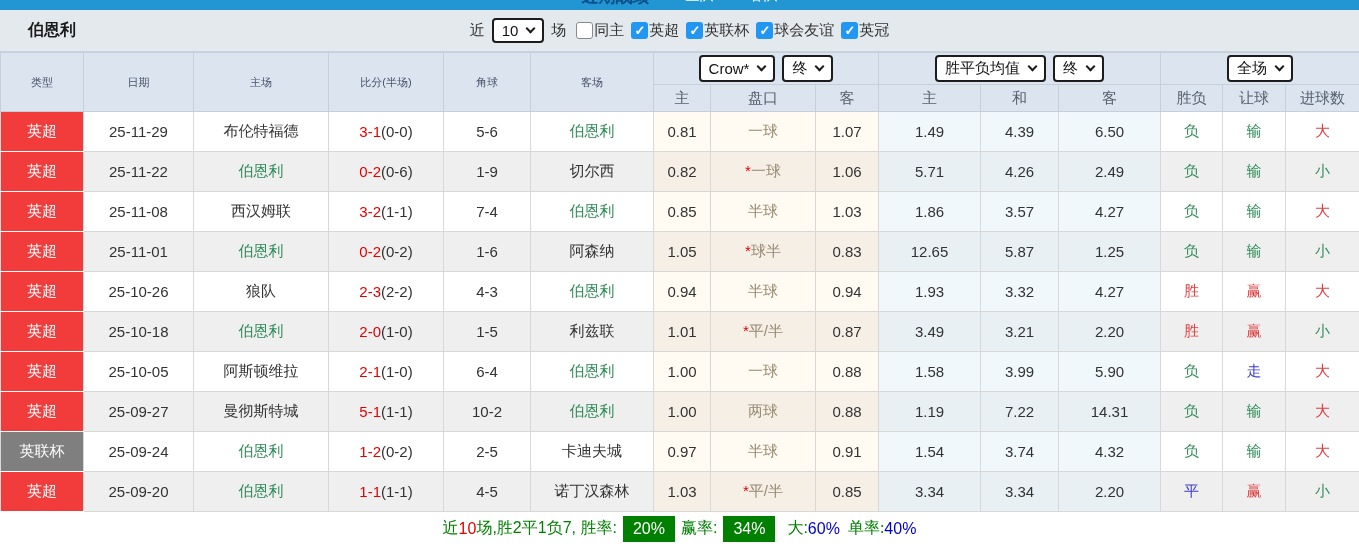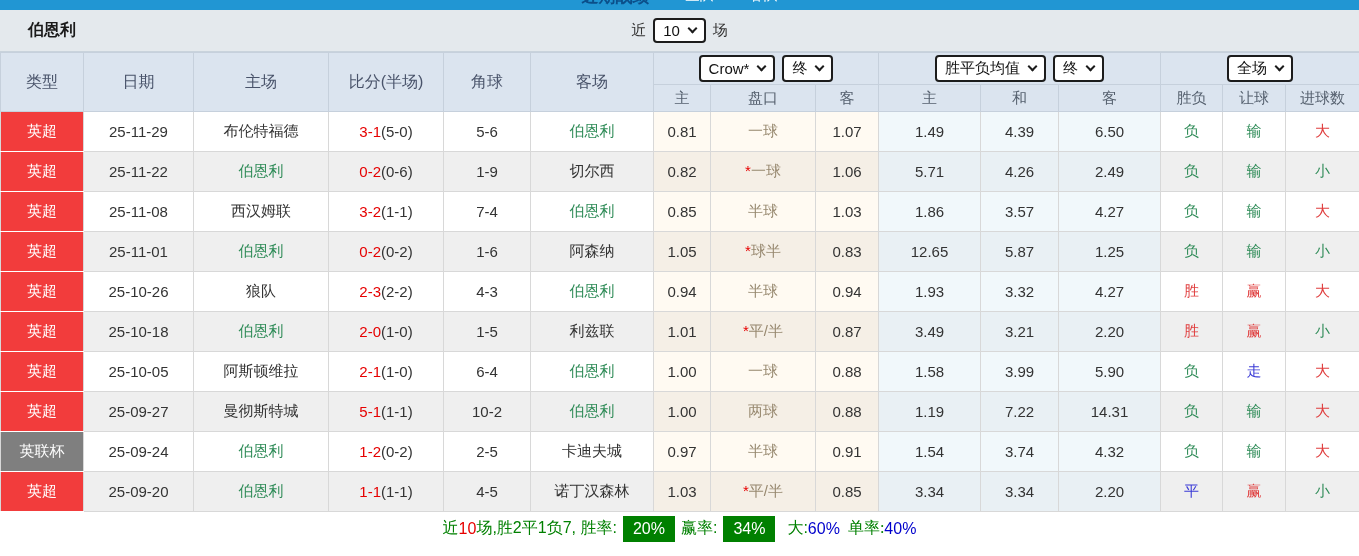--- a/index.html
+++ b/index.html
@@ -29,21 +29,21 @@
   .cb.checked{background:#2196f3;}
   .cb.checked::after{content:"✓";color:#fff;font-size:13px;font-weight:bold;line-height:1;}
   .cb.unchecked{background:#fff;border:1px solid #8a8a8a;}
   .cb-label{margin-left:1px;}
 
   
   table{border-collapse:collapse;width:1359px;table-layout:fixed;}
   th{background:var(--header_bg);font-weight:normal;color:#4a5565;border:1px solid #c6d0dc;}
   .hrow1 th{height:32px;font-size:16px;}
   .hrow2 th{height:27px;font-size:15px;color:#55606e;}
-  th.lefthead{font-size:16px;color:#49536a;}
+  th.lefthead{font-size:11px;color:#49536a;}
   .hd-sel{display:flex;justify-content:center;gap:7px;}
   .hd-sel .selbox{margin:0;}
   td{text-align:center;border:1px solid #d8d8d8;font-size:15px;color:#333;height:40px;padding:0;}
   tbody tr:nth-child(odd) td{background:#fff;}
   tbody tr:nth-child(even) td{background:#efefef;}
   tbody tr:nth-child(odd) td.odds{background:#fffaf2;}
   tbody tr:nth-child(even) td.odds{background:#f5efe6;}
   tbody tr:nth-child(odd) td.avg{background:#f1f8fb;}
   tbody tr:nth-child(even) td.avg{background:#e9f0f4;}
   tbody tr td.lg-red{background:var(--badge_red);color:#fff;border-top-color:#fff;border-bottom-color:#fff;}
@@ -82,20 +82,46 @@
 
   <div class="filter-row">
     <span class="team-name">伯恩利</span>
     <div class="filter-controls">
       <span>近</span>
       <span class="selbox">
         <span>10</span>
         <span class="chev"></span>
       </span>
       <span>场</span>
+      <span style="display:inline-flex;align-items:center;">
+  <span class="check-item">
+    <span class="cb unchecked"></span>
+    <span class="cb-label">同主</span>
+  </span>
+
+  <span class="check-item">
+    <span class="cb checked"></span>
+    <span class="cb-label">英超</span>
+  </span>
+
+  <span class="check-item">
+    <span class="cb checked"></span>
+    <span class="cb-label">英联杯</span>
+  </span>
+
+  <span class="check-item">
+    <span class="cb checked"></span>
+    <span class="cb-label">球会友谊</span>
+  </span>
+
+  <span class="check-item">
+    <span class="cb checked"></span>
+    <span class="cb-label">英冠</span>
+  </span>
+</span>
     </div>
   </div>
 
   <table>
     <colgroup>
       <col style="width:83px">
         <col style="width:110px">
         <col style="width:135px">
       <col style="width:115px">
         <col style="width:87px">
@@ -161,21 +187,21 @@
         <th>胜负</th>
         <th>让球</th>
         <th>进球数</th>
       </tr>
     </thead>
     <tbody>
   <tr>
     <td class="lg-red">英超</td>
     <td>25-11-29</td>
     <td><span class="team-link">布伦特福德</span></td>
-    <td><span class="score-main">3-1</span><span class="score-half">(5-0)</span></td>
+    <td><span class="score-main">3-1</span><span class="score-half">(0-0)</span></td>
     <td>5-6</td>
     <td><span class="team-link team-green">伯恩利</span></td>
     <td class="odds">0.81</td>
     <td class="odds handicap"><span class="star"></span><span>一球</span></td>
     <td class="odds">1.07</td>
     <td class="avg">1.49</td>
     <td class="avg">4.39</td>
     <td class="avg">6.50</td>
     <td class="res green">负</td>
     <td class="res green">输</td>

